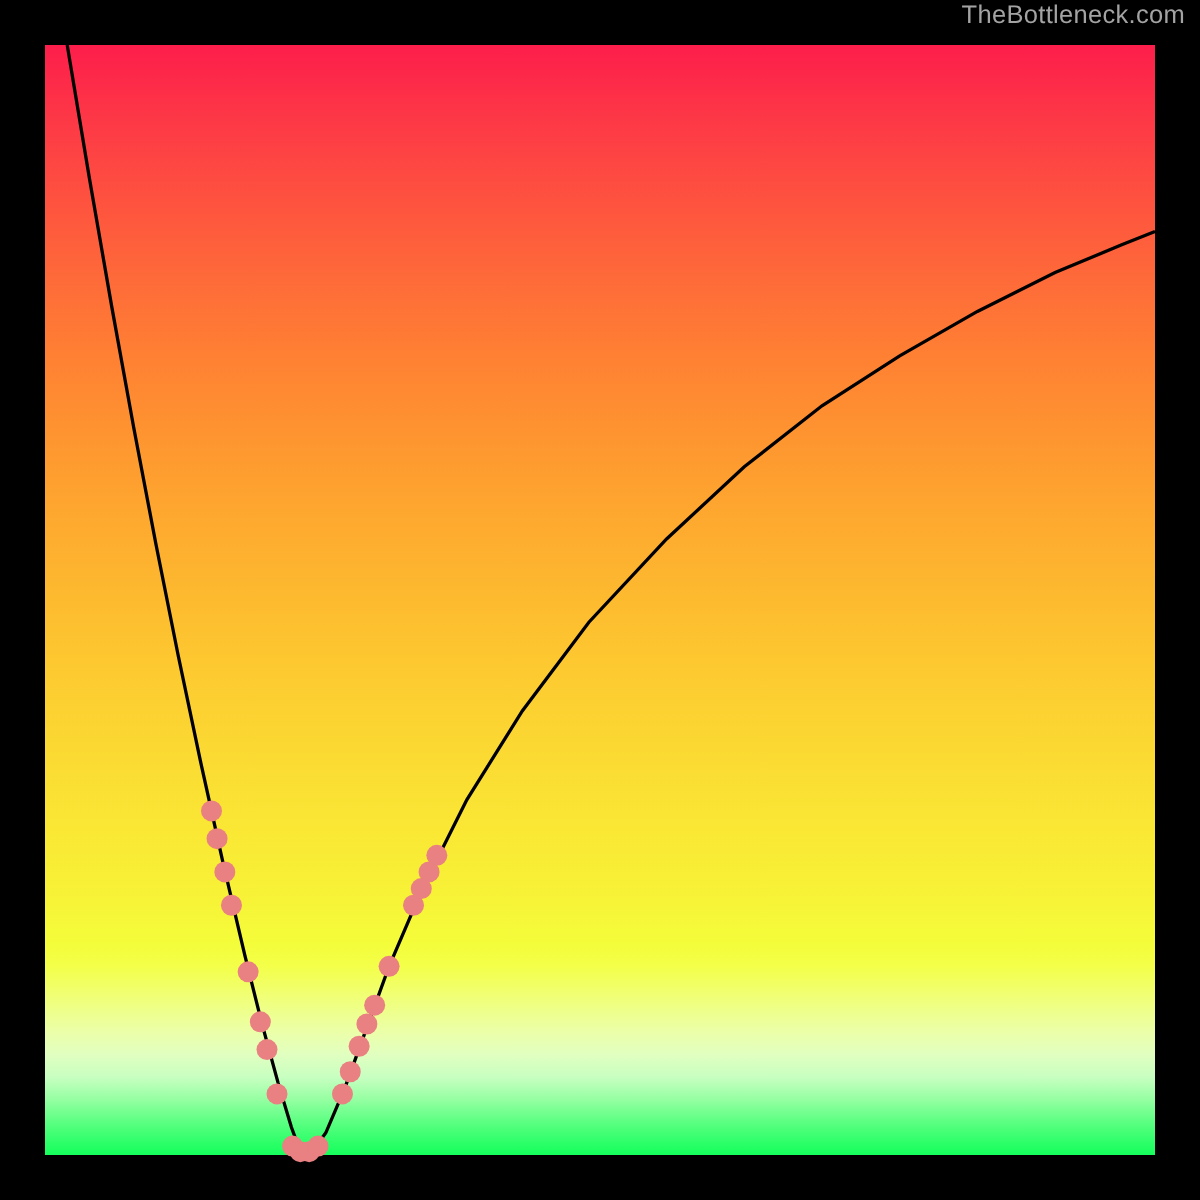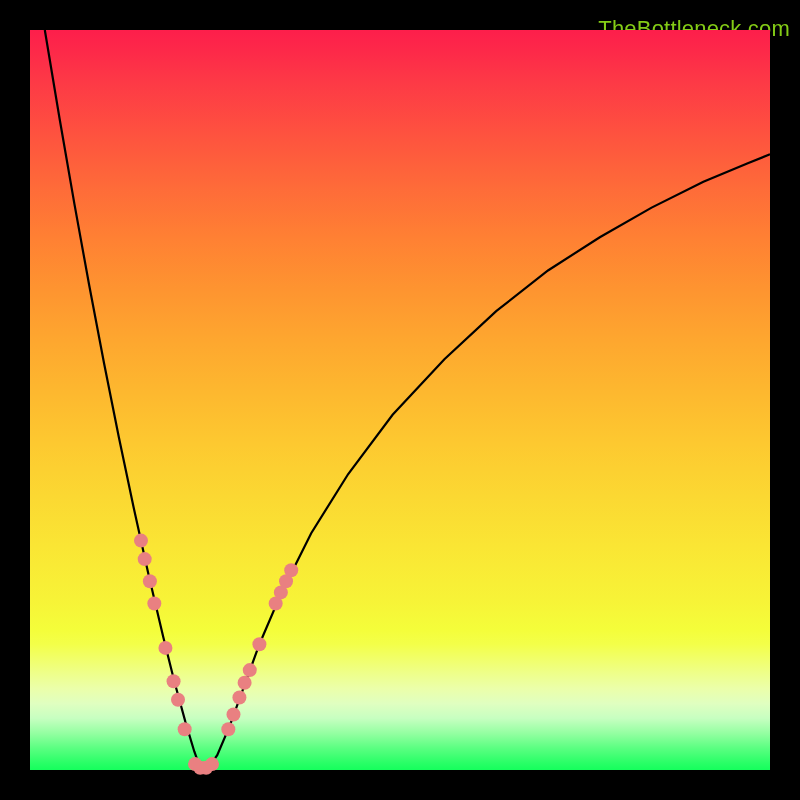--- a/index.html
+++ b/index.html
@@ -47,24 +47,24 @@
       #e0ffc0 91%,
       #c7ffc1 93%,
       #95ffa2 95%,
       #5cff82 97%,
       #2aff67 99%,
       #15ff5c 100%
     );
   }
   .watermark {
     position: absolute;
-    top: 16px;
+    top: 0;
     right: 10px;
-    color: #84cc16;
-    font-size: 22px;
+    color: #a3a3a3;
+    font-size: 17px;
     font-weight: 400;
     letter-spacing: 0.2px;
     user-select: none;
   }
   svg.curve {
     position: absolute;
     left: 0;
     top: 0;
     width: 740px;
     height: 740px;

